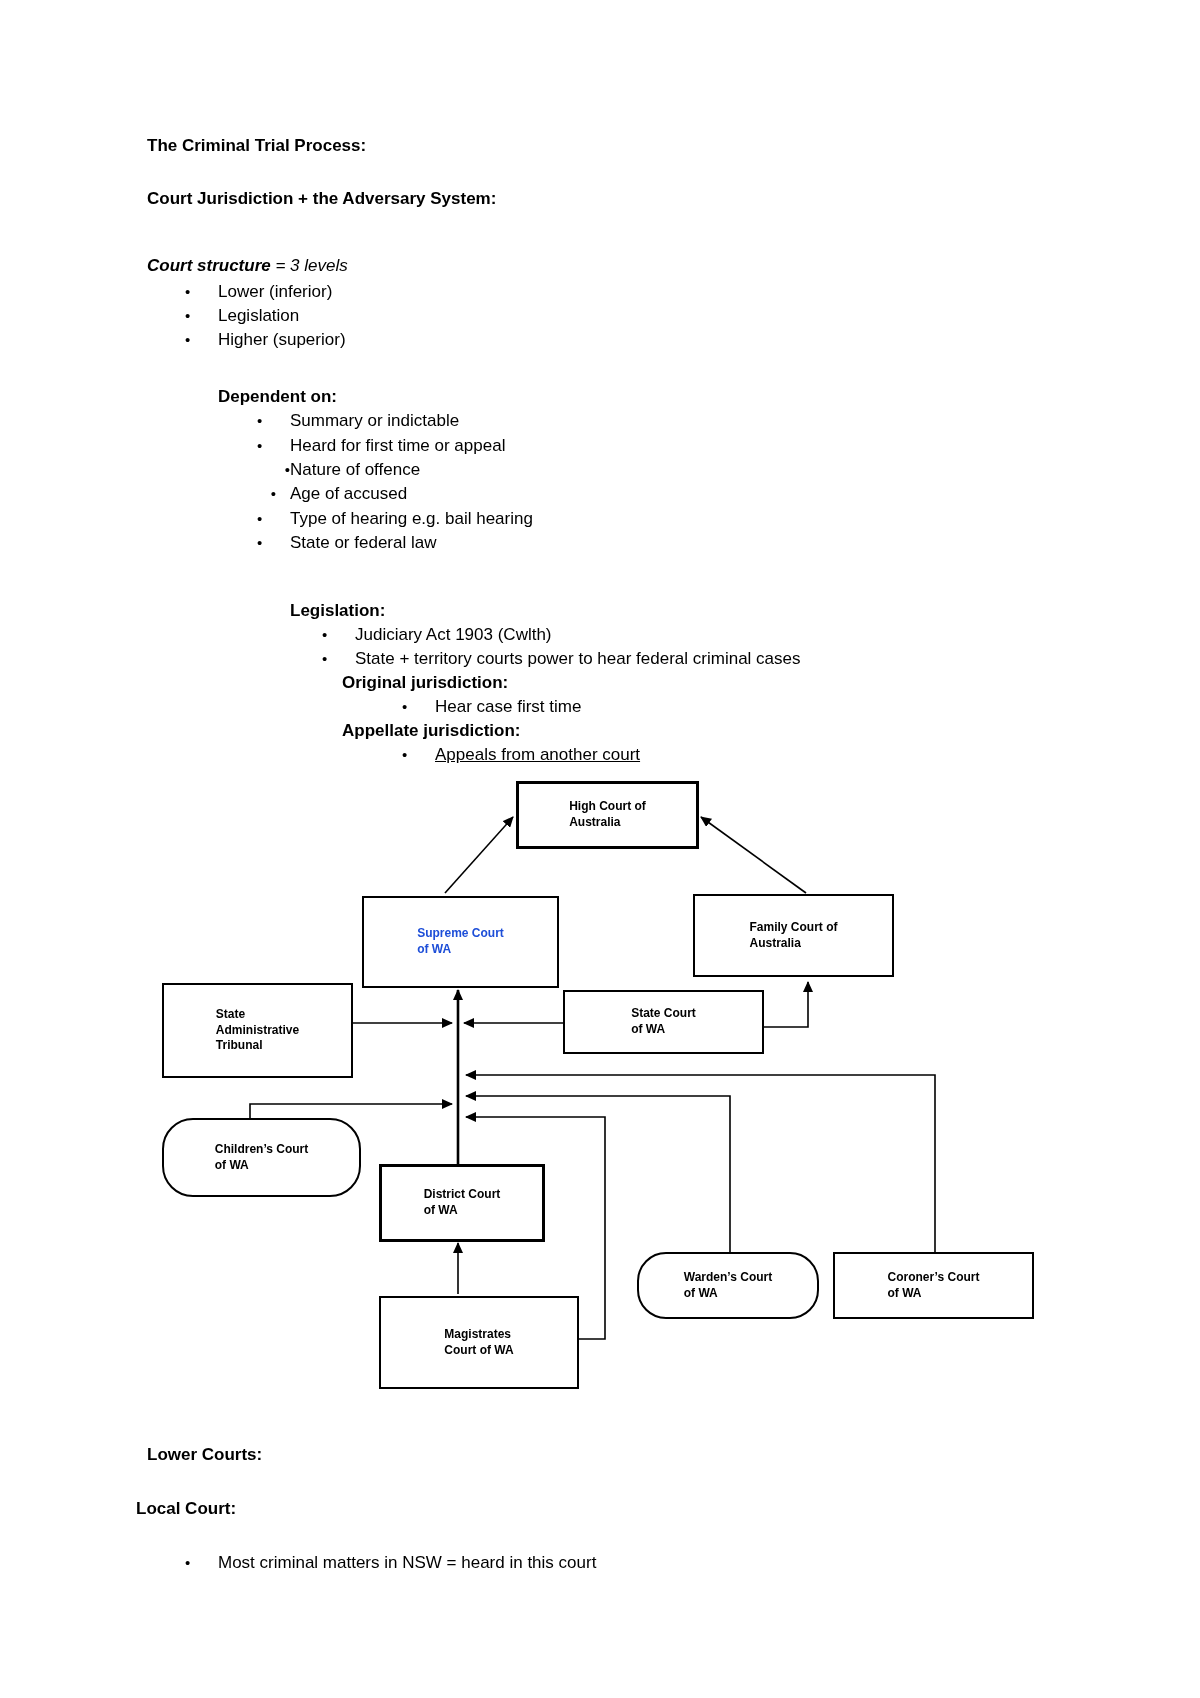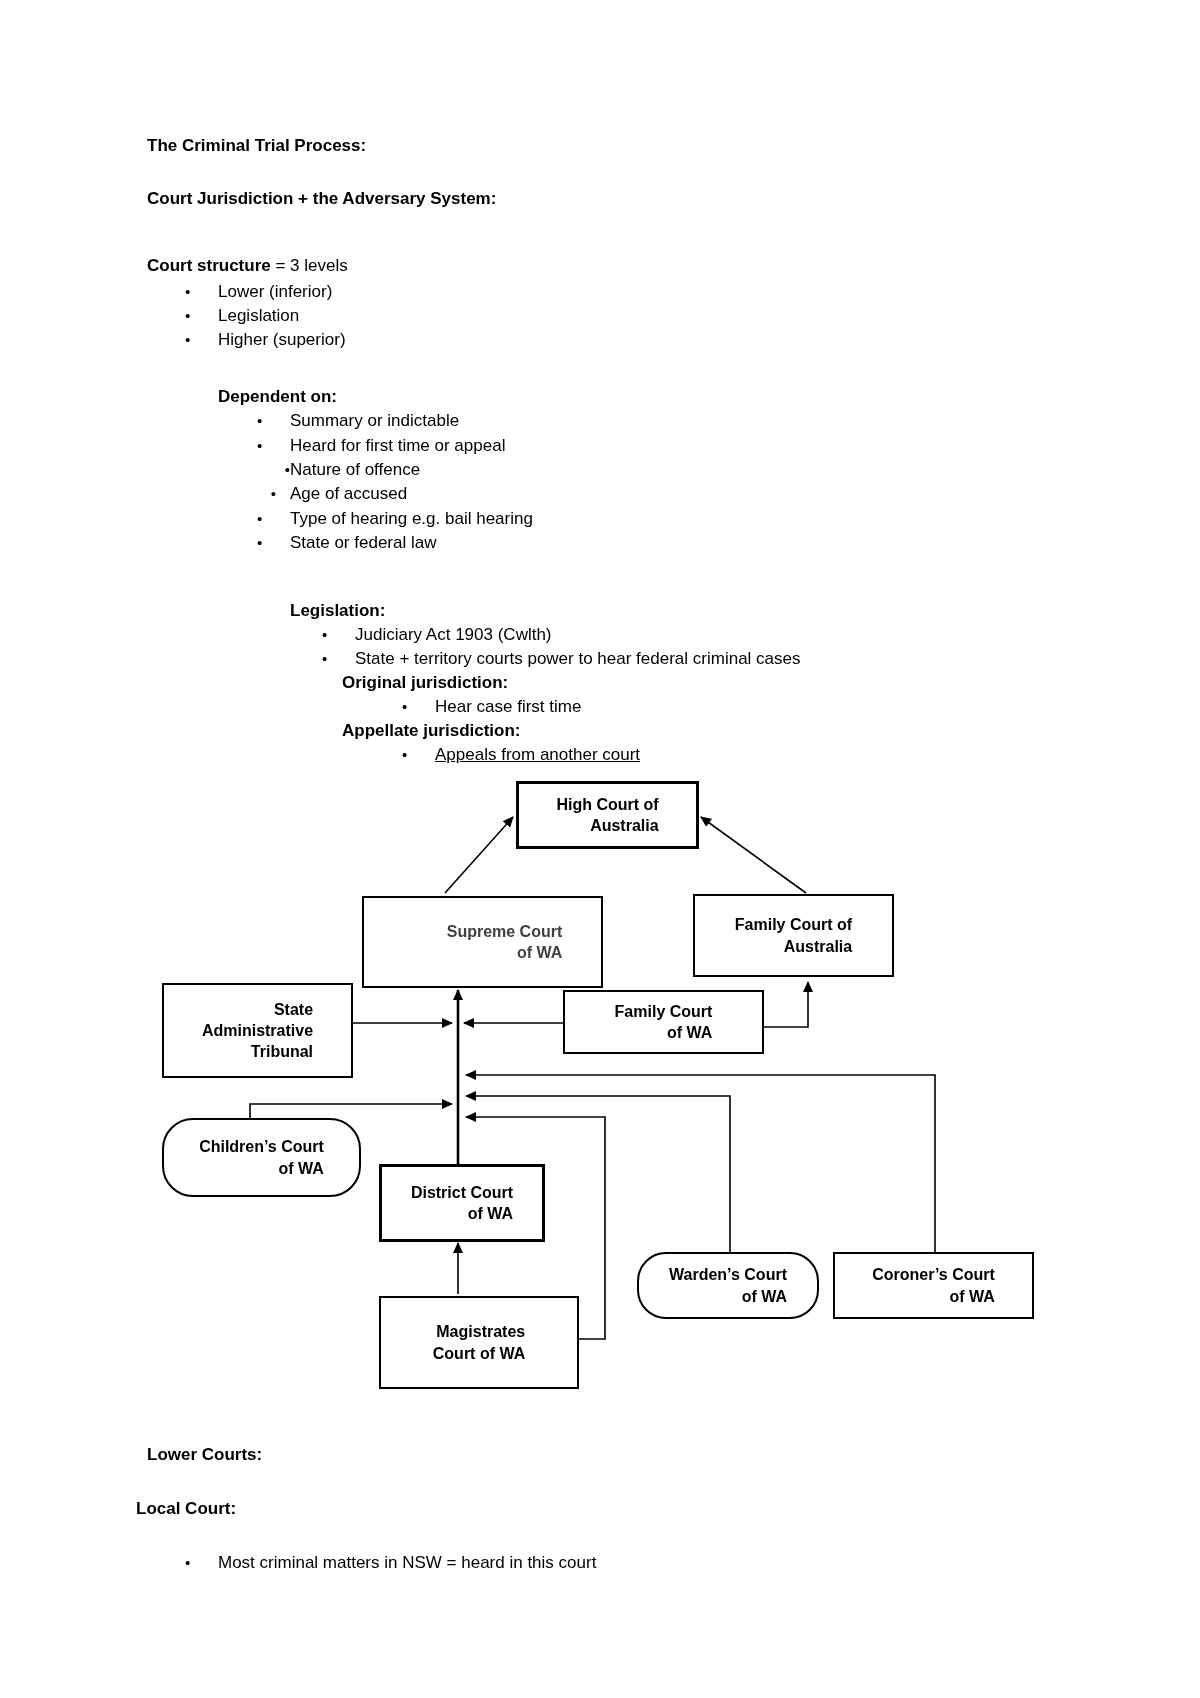--- a/index.html
+++ b/index.html
@@ -8,25 +8,25 @@
     font-family:"Liberation Sans","DejaVu Sans",sans-serif;color:#000;
     overflow:hidden;
   }
   .line{position:absolute;font-size:17px;line-height:24px;white-space:nowrap;}
   .b{font-weight:bold;}
   .dot{display:inline-block;width:33px;font-size:15px;}
   
   #connectors{position:absolute;left:0;top:0;z-index:1;pointer-events:none;}
   .box{
     position:absolute;z-index:2;background:#ffffff;border:2px solid #000;
-    display:flex;align-items:center;justify-content:center;text-align:right;
-    font-weight:bold;font-size:16px;line-height:1.32;white-space:pre-line;
+    display:flex;align-items:center;justify-content:center;text-align:left;
+    font-weight:bold;font-size:12px;line-height:1.32;white-space:pre-line;
   }
   .box--thick{border-width:3px;}
-  .box--red{color:#404040;padding-left:44px;}
+  .box--red{color:#1d4ed8;}
   
   #bx-high{left:516px;top:781px;width:177px;height:62px;}
   #bx-supreme{left:362px;top:896px;width:193px;height:88px;}
   #bx-fca{left:693px;top:894px;width:197px;height:79px;}
   #bx-sat{left:162px;top:983px;width:187px;height:91px;}
   #bx-fcwa{left:563px;top:990px;width:197px;height:60px;}
   #bx-childrens{left:162px;top:1118px;width:195px;height:75px;border-radius:31px;}
   #bx-district{left:379px;top:1164px;width:160px;height:72px;}
   #bx-wardens{left:637px;top:1252px;width:178px;height:63px;border-radius:29px;}
   #bx-coroners{left:833px;top:1252px;width:197px;height:63px;}
@@ -34,21 +34,21 @@
   svg line,svg polyline{stroke:#000;fill:none;}
   .thin{stroke-width:1.6px;}
   .thick{stroke-width:2.6px;}
 </style>
 </head>
 <body>
 
 <div class="line b" style="left:147px;top:134px;">The Criminal Trial Process:</div>
 <div class="line b" style="left:147px;top:187px;">Court Jurisdiction + the Adversary System:</div>
 
-<div class="line" style="left:147px;top:254px;"><span class="b">Court structure</span><span> = 3 levels</span></div>
+<div class="line" style="left:147px;top:254px;font-style:italic;"><span class="b">Court structure</span><span> = 3 levels</span></div>
 <div class="line" style="left:185px;top:280px;"><span class="dot">•</span><span>Lower (inferior)</span></div>
 <div class="line" style="left:185px;top:304px;"><span class="dot">•</span><span>Legislation</span></div>
 <div class="line" style="left:185px;top:328px;"><span class="dot">•</span><span>Higher (superior)</span></div>
 
 <div class="line b" style="left:218px;top:385px;">Dependent on:</div>
 <div class="line" style="left:257px;top:409px;"><span class="dot">•</span><span>Summary or indictable</span></div>
 <div class="line" style="left:257px;top:434px;"><span class="dot">•</span><span>Heard for first time or appeal</span></div>
 <div class="line" style="left:257px;top:458px;text-align:right;"><span class="dot">•</span><span>Nature of offence</span></div>
 <div class="line" style="left:257px;top:482px;text-align:center;"><span class="dot">•</span><span>Age of accused</span></div>
 <div class="line" style="left:257px;top:507px;"><span class="dot">•</span><span>Type of hearing e.g. bail hearing</span></div>
@@ -89,21 +89,21 @@
 
 <div class="box box--thick" id="bx-high">High Court of
 Australia</div>
 <div class="box box--red" id="bx-supreme">Supreme Court
 of WA</div>
 <div class="box" id="bx-fca">Family Court of
 Australia</div>
 <div class="box" id="bx-sat">State
 Administrative
 Tribunal</div>
-<div class="box" id="bx-fcwa">Family Court
+<div class="box" id="bx-fcwa">State Court
 of WA</div>
 <div class="box" id="bx-childrens">Children’s Court
 of WA</div>
 <div class="box box--thick" id="bx-district">District Court
 of WA</div>
 <div class="box" id="bx-wardens">Warden’s Court
 of WA</div>
 <div class="box" id="bx-coroners">Coroner’s Court
 of WA</div>
 <div class="box" id="bx-magistrates">Magistrates

